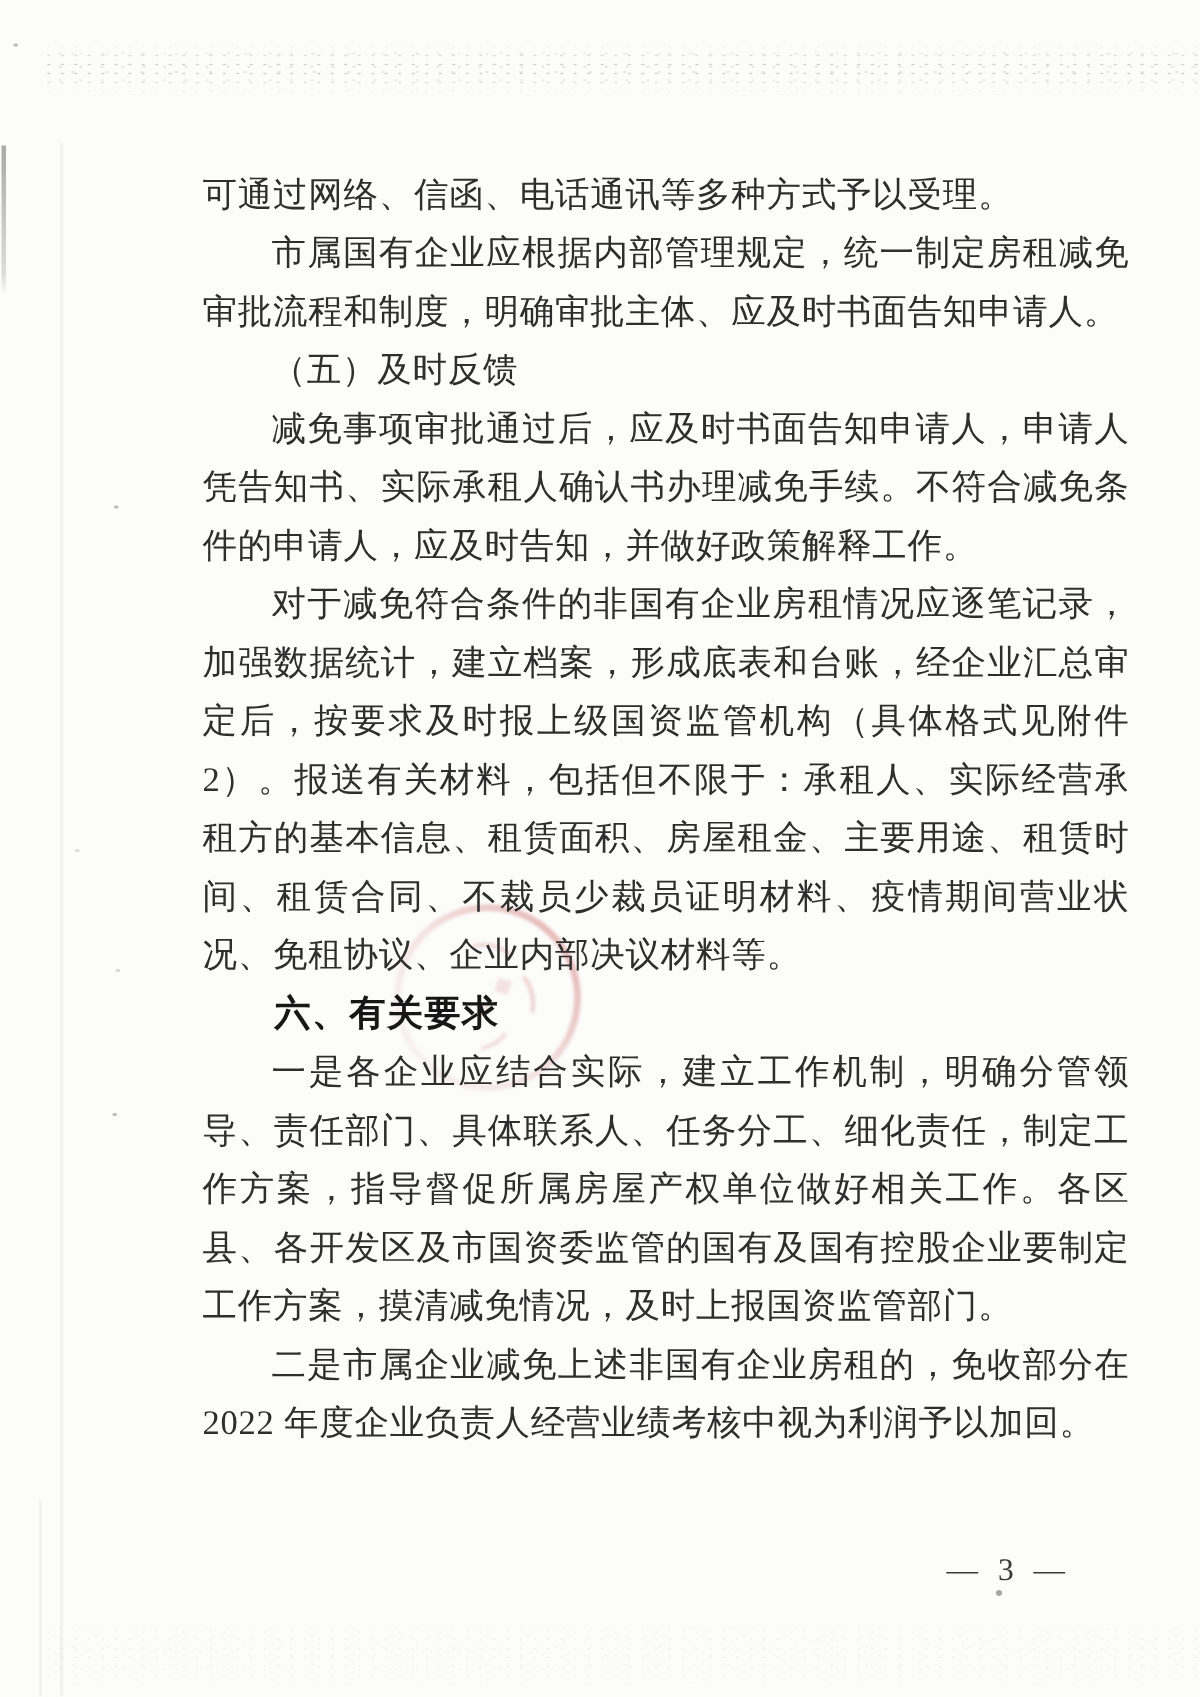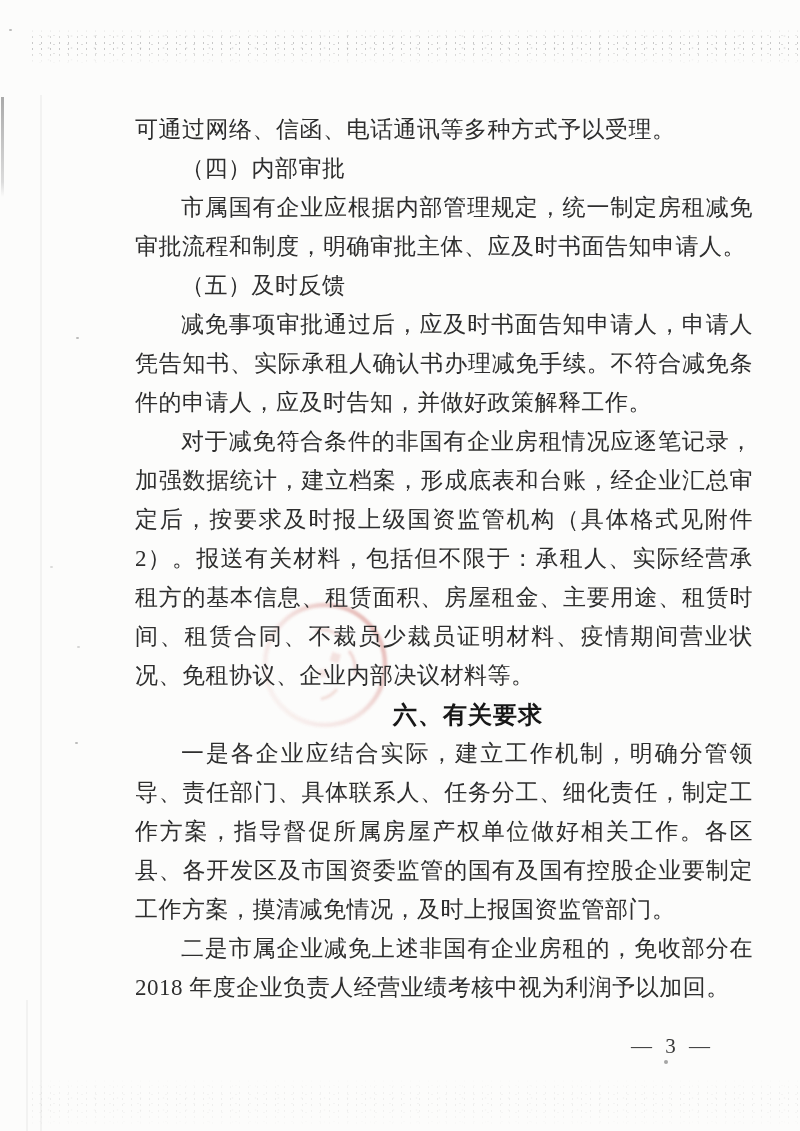--- a/index.html
+++ b/index.html
@@ -25,21 +25,21 @@
     margin: 0;
     text-indent: 2em;
     word-break: break-all;
   }
   .content p.flush { text-indent: 0; }
   .content p.h-bold {
     font-family: "Liberation Sans", "DejaVu Sans", sans-serif;
     font-weight: 700;
     font-size: 24px;
     color: #171717;
-    text-align: center;
+    text-align: left;
     letter-spacing: 1px;
   }
   .page-number {
     position: absolute;
     top: 1034px; right: 86px;
     font-size: 21px;
     color: #3a3a3a;
     letter-spacing: 4px;
     white-space: nowrap;
   }
@@ -119,23 +119,22 @@
     <path d="M 62 38 q 14 -4 26 6" fill="none" stroke="#c4564f" stroke-width="3" stroke-opacity="0.20"></path>
     <path d="M 96 58 q 8 10 6 24" fill="none" stroke="#c4564f" stroke-width="3" stroke-opacity="0.22"></path>
     <path d="M 84 96 q -6 8 -16 10" fill="none" stroke="#c4564f" stroke-width="3" stroke-opacity="0.18"></path>
     <rect x="78" y="60" width="9" height="9" fill="#c4564f" fill-opacity="0.16" transform="rotate(18 82 64)"></rect>
     <rect x="66" y="76" width="8" height="8" fill="#c4564f" fill-opacity="0.13" transform="rotate(-12 70 80)"></rect>
   </g>
 </svg>
 
 <div class="content">
   <p class="flush">可通过网络、信函、电话通讯等多种方式予以受理。</p>
-  <p class="sub">（四）内部审批</p>
   <p class="body">市属国有企业应根据内部管理规定，统一制定房租减免审批流程和制度，明确审批主体、应及时书面告知申请人。</p>
   <p class="sub">（五）及时反馈</p>
   <p class="body">减免事项审批通过后，应及时书面告知申请人，申请人凭告知书、实际承租人确认书办理减免手续。不符合减免条件的申请人，应及时告知，并做好政策解释工作。</p>
   <p class="body">对于减免符合条件的非国有企业房租情况应逐笔记录，加强数据统计，建立档案，形成底表和台账，经企业汇总审定后，按要求及时报上级国资监管机构（具体格式见附件 2）。报送有关材料，包括但不限于：承租人、实际经营承租方的基本信息、租赁面积、房屋租金、主要用途、租赁时间、租赁合同、不裁员少裁员证明材料、疫情期间营业状况、免租协议、企业内部决议材料等。</p>
   <p class="h-bold">六、有关要求</p>
   <p class="body">一是各企业应结合实际，建立工作机制，明确分管领导、责任部门、具体联系人、任务分工、细化责任，制定工作方案，指导督促所属房屋产权单位做好相关工作。各区县、各开发区及市国资委监管的国有及国有控股企业要制定工作方案，摸清减免情况，及时上报国资监管部门。</p>
-  <p class="body">二是市属企业减免上述非国有企业房租的，免收部分在 2018 年度企业负责人经营业绩考核中视为利润予以加回。</p>
+  <p class="body">二是市属企业减免上述非国有企业房租的，免收部分在 2022 年度企业负责人经营业绩考核中视为利润予以加回。</p>
 </div>
 
 <div class="page-number">— 3 —</div>
 
 </body></html>

